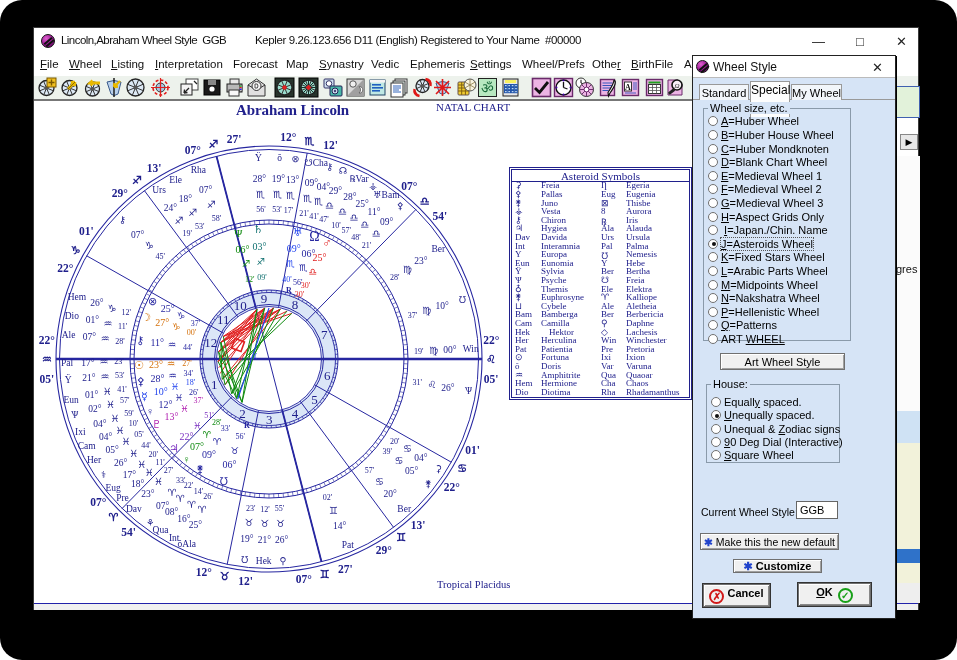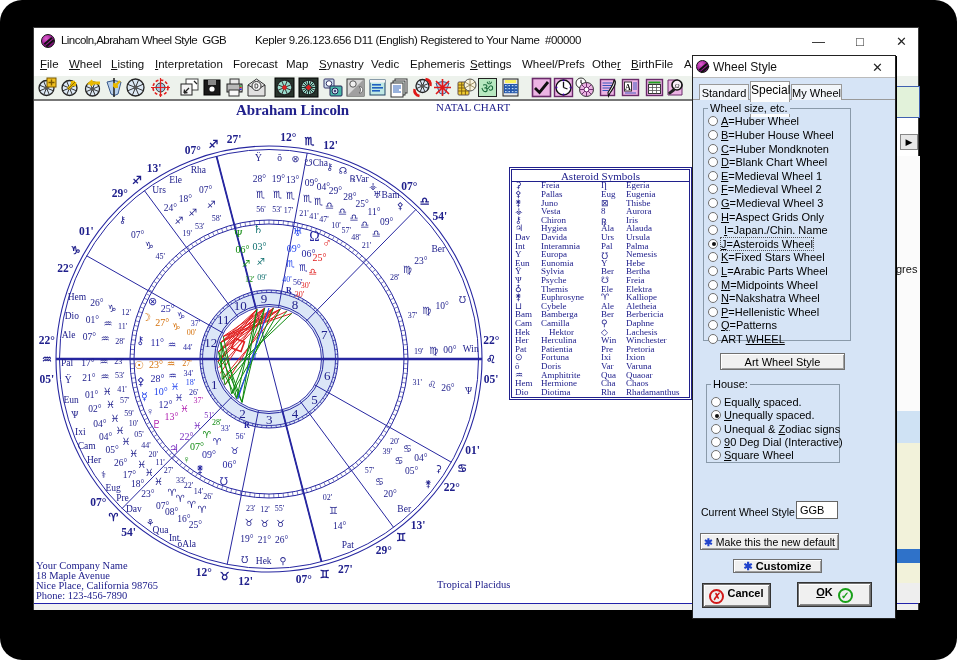--- a/index.html
+++ b/index.html
@@ -924,21 +924,20 @@
 <line x1="263.7" y1="308.2" x2="230.7" y2="393.8" stroke="#0f8a0f" stroke-width="1.0" opacity="1.0"></line>
 <line x1="256.0" y1="309.4" x2="241.0" y2="402.3" stroke="#0f8a0f" stroke-width="1.0" opacity="1.0"></line>
 <line x1="219.8" y1="342.4" x2="221.2" y2="379.3" stroke="#0f8a0f" stroke-width="1.0" opacity="1.0"></line>
 <line x1="217.5" y1="351.7" x2="224.0" y2="384.7" stroke="#0f8a0f" stroke-width="1.0" opacity="1.0"></line>
 <line x1="268.0" y1="308.0" x2="236.6" y2="399.2" stroke="#2244ee" stroke-width="1.2" opacity="1.0"></line>
 <rect x="-5" y="-5" width="10" height="10" fill="none" stroke="#e02020" stroke-width="1.6" transform="translate(237,345) rotate(20)"></rect>
 <text x="254.0" y="357.0" font-size="8" fill="#2244ee" font-family="Liberation Serif, serif" text-anchor="middle">χ</text>
 </svg></div>
   <div class="ser" style="left:202px;top:1px;font-size:15px;font-weight:bold;letter-spacing:-0.1px">Abraham Lincoln</div>
   <div class="ser" style="left:402px;top:0px;font-size:11px">NATAL CHART</div>
-  <div class="ser" style="left:2px;top:460px;font-size:10.5px;line-height:10px">Your Company Name<br>18 Maple Avenue<br>Nice Place, California 98765<br>Phone: 123-456-7890</div>
   <div class="ser" style="left:403px;top:478px;font-size:10.5px">Tropical Placidus</div>
   <div id="asttab">
         <div class="arow" style="top:12.3px">
           <span class="as" style="left:3px">⚳︎</span>
           <span class="as" style="left:29px">Freia</span>
           <span class="as" style="left:89px">Ƞ</span>
           <span class="as" style="left:114px">Egeria</span>
         </div>
         <div class="arow" style="top:20.9px">
           <span class="as" style="left:3px">⚴︎</span>

